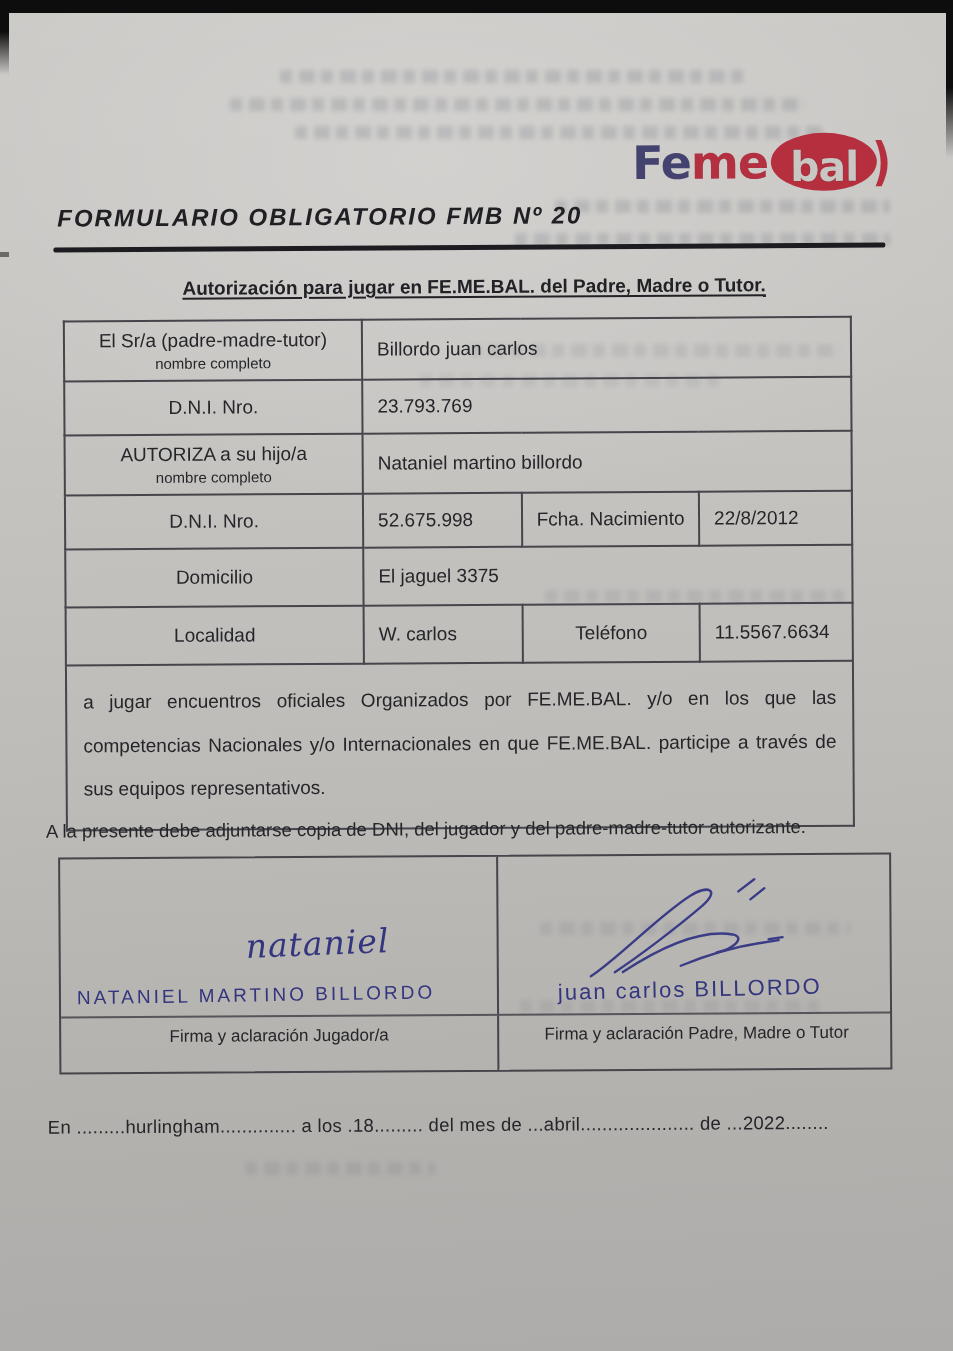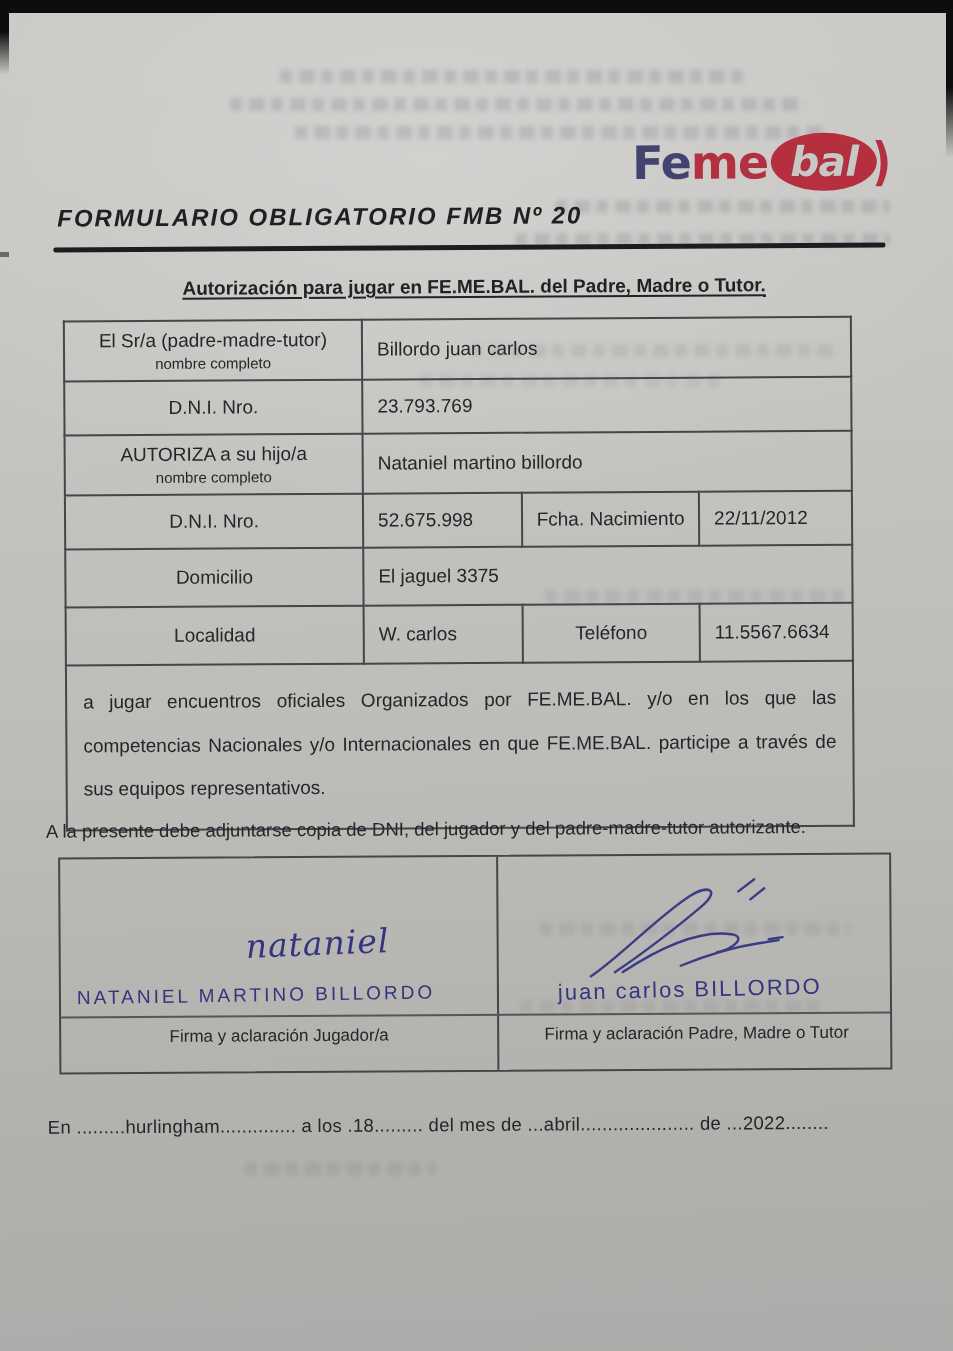--- a/index.html
+++ b/index.html
@@ -29,21 +29,21 @@
       rgba(98,103,118,0) 19px, rgba(98,103,118,0.5) 19px, rgba(98,103,118,0.5) 35px,
       rgba(98,103,118,0) 35px, rgba(98,103,118,0) 41px);
     opacity:.42; }
 
   
   .logo { position:absolute; top:134px; right:56px; display:flex; align-items:center;
     font-weight:bold; font-family:"DejaVu Sans", sans-serif; }
   .logo-fe { color:#44436f; font-size:46px; letter-spacing:-1px; }
   .logo-me { color:#b23040; font-size:46px; letter-spacing:-1px; }
   .logo-ball { position:relative; width:106px; height:58px; margin-left:3px; background:#b52f3f;
-    border-radius:50%; display:flex; align-items:center; justify-content:center;font-style:italic; }
+    border-radius:50%; display:flex; align-items:flex-end; justify-content:center; }
   .logo-ball-text { color:#c9c7c3; font-size:41px; font-weight:bold; letter-spacing:-1px;
     text-shadow:0 0 1px #6b2430; }
   .logo-tail { color:#b52f3f; font-size:52px; font-weight:bold; margin-left:-7px;
     transform:scaleX(0.8); }
 
   
   .title { position:absolute; left:60px; top:202px; font-size:24px; font-weight:bold;
     font-style:italic; letter-spacing:2px; color:#202024; white-space:nowrap; }
   .title-rule { position:absolute; left:56px; top:245px; width:832px; height:5px;
     background:#1d1d21; border-radius:2px; }
@@ -145,21 +145,21 @@
         <td class="label-cell">
           <div>AUTORIZA a su hijo/a</div>
           <div class="sublabel">nombre completo</div>
         </td>
         <td class="value-cell" colspan="3">Nataniel martino billordo</td>
       </tr>
       <tr class="r4">
         <td class="label-cell">D.N.I. Nro.</td>
         <td class="value-cell">52.675.998</td>
         <td class="label-cell">Fcha. Nacimiento</td>
-        <td class="value-cell">22/11/2012</td>
+        <td class="value-cell">22/8/2012</td>
       </tr>
       <tr class="r5">
         <td class="label-cell">Domicilio</td>
         <td class="value-cell" colspan="3">El jaguel 3375</td>
       </tr>
       <tr class="r6">
         <td class="label-cell">Localidad</td>
         <td class="value-cell">W. carlos</td>
         <td class="label-cell">Teléfono</td>
         <td class="value-cell">11.5567.6634</td>

